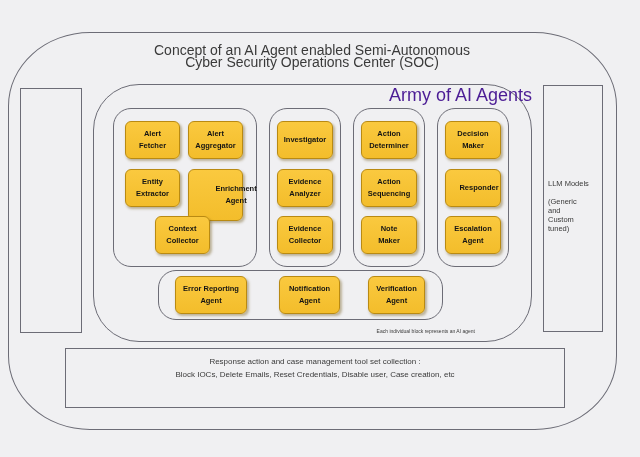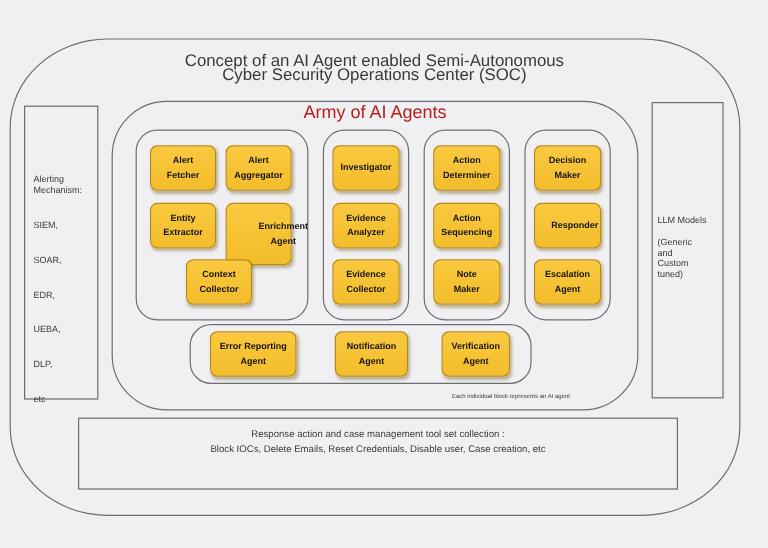--- a/index.html
+++ b/index.html
@@ -19,21 +19,21 @@
   .diagram-title{
     position:absolute;left:92px;top:44px;width:440px;
     text-align:center;font-size:14px;line-height:12px;color:#3a3a3a;
   }
   .army-frame{
     left:93px;top:84px;width:439px;height:258px;
     border-radius:46px;
   }
   .army-title{
     position:absolute;left:93px;top:85px;width:439px;
-    text-align:center;font-size:15px;color:#b91c1c;
+    text-align:right;font-size:18px;color:#4c1d95;
   }
   .group-frame{border-radius:18px;}
   .agent{
     position:absolute;box-sizing:border-box;
     background:linear-gradient(180deg,#fac93f,#f3bd2b);
     border:1.4px solid #b98a12;
     border-radius:6px;
     box-shadow:1.5px 2px 2.5px rgba(110,85,20,0.40);
     display:flex;align-items:center;justify-content:center;
     text-align:center;font-weight:bold;font-size:7.5px;line-height:12px;
@@ -59,30 +59,20 @@
 <div class="canvas">
 
   <div class="box outer-frame"></div>
 
   <div class="diagram-title">
     <div>Concept of an AI Agent enabled Semi-Autonomous</div>
     <div>Cyber Security Operations Center (SOC)</div>
   </div>
 
   <div class="box" style="left:20px;top:88px;width:62px;height:245px;"></div>
-  <div class="side-panel-text" style="left:28px;top:136px;width:52px;">
-    <div>Alerting
-Mechanism:</div>
-    <div class="side-item">SIEM,</div>
-    <div class="side-item">SOAR,</div>
-    <div class="side-item">EDR,</div>
-    <div class="side-item">UEBA,</div>
-    <div class="side-item">DLP,</div>
-    <div class="side-item">etc</div>
-  </div>
 
   <div class="box" style="left:543px;top:85px;width:60px;height:247px;"></div>
   <div class="side-panel-text" style="left:548px;top:179px;width:54px;">LLM Models
 
 (Generic
  and
  Custom
 tuned)</div>
 
   <div class="box army-frame"></div>

